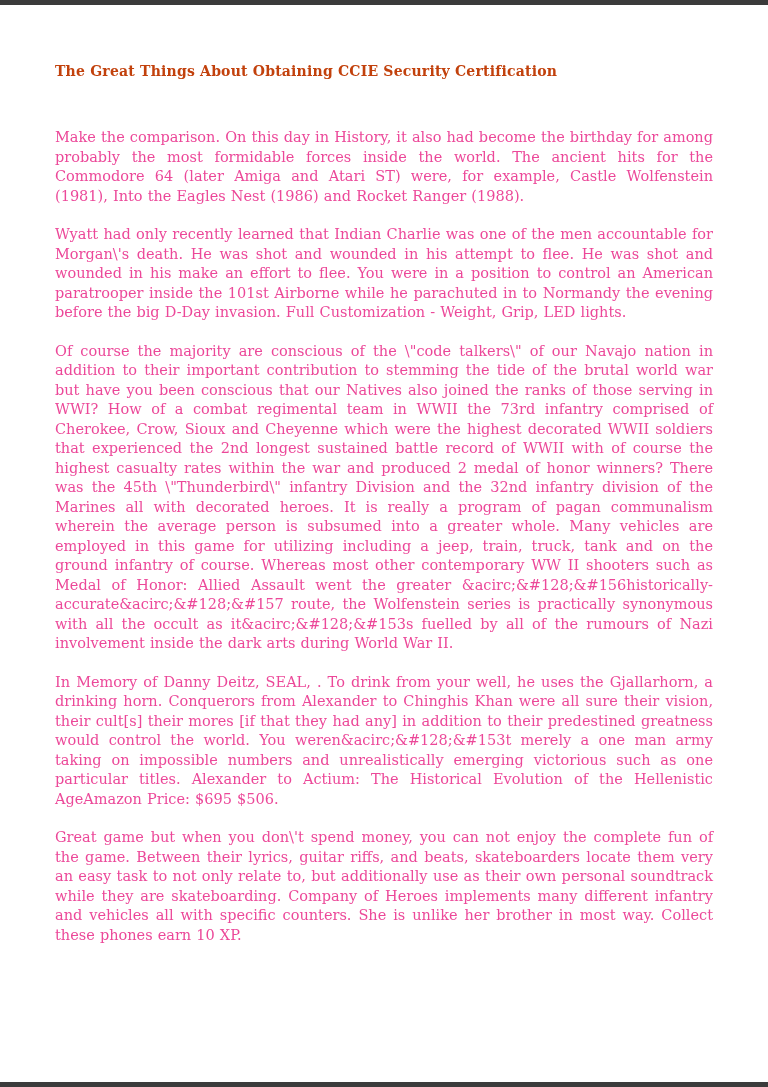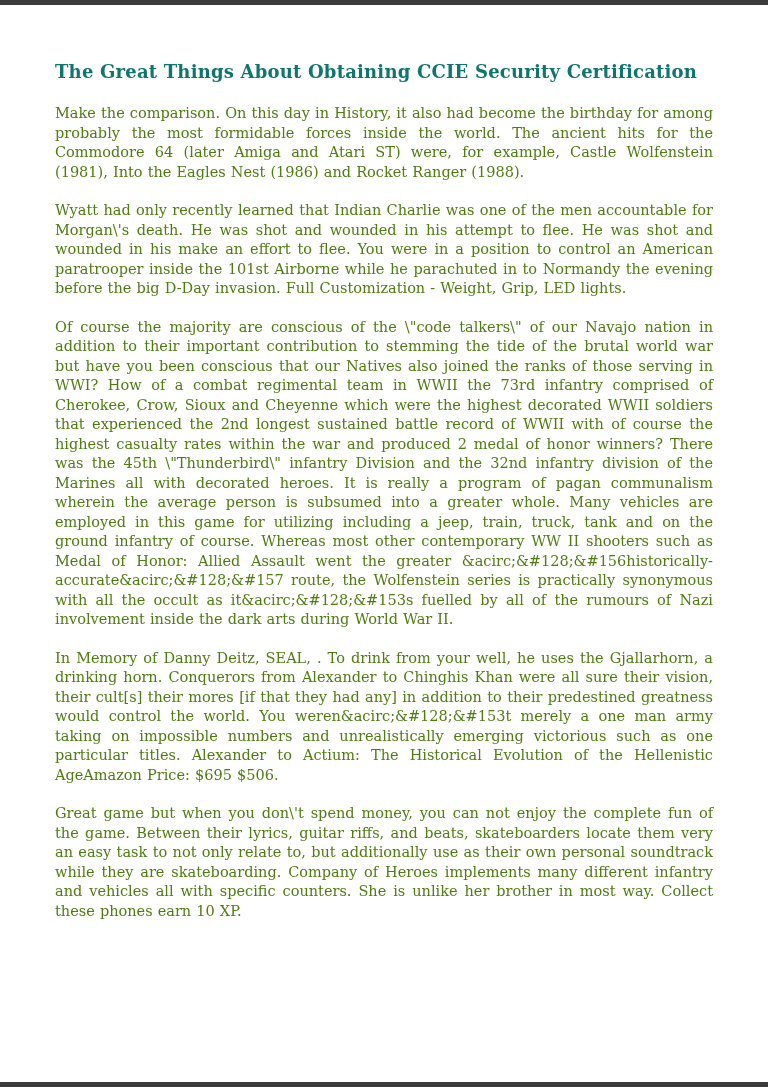--- a/index.html
+++ b/index.html
@@ -24,33 +24,33 @@
   .border-bar.top { top: 0; }
   .border-bar.bottom { bottom: 0; }
   .content {
     position: absolute;
     top: 57px;
     left: 55px;
     width: 658px;
     color: #1a1a1a;
   }
   h1.doc-title {
-    font-size: 18px;
+    font-size: 14px;
     line-height: 29px;
     font-weight: bold;
-    color: #0f766e;
-    margin: 0 0 18px 0;
+    color: #c2410c;
+    margin: 0 0 42px 0;
     letter-spacing: 0.2px;
   }
   p.doc-paragraph {
     font-size: 14.5px;
     line-height: 19.5px;
     margin: 0 0 19px 0;
     text-align: justify;
-    color: #4d7c0f;
+    color: #ec4899;
     word-spacing: 0.5px;
   }
 </style>
 </head>
 <body>
 
 <div class="border-bar top"></div>
 
 <div class="content">
   <h1 class="doc-title">The Great Things About Obtaining CCIE Security Certification</h1>

